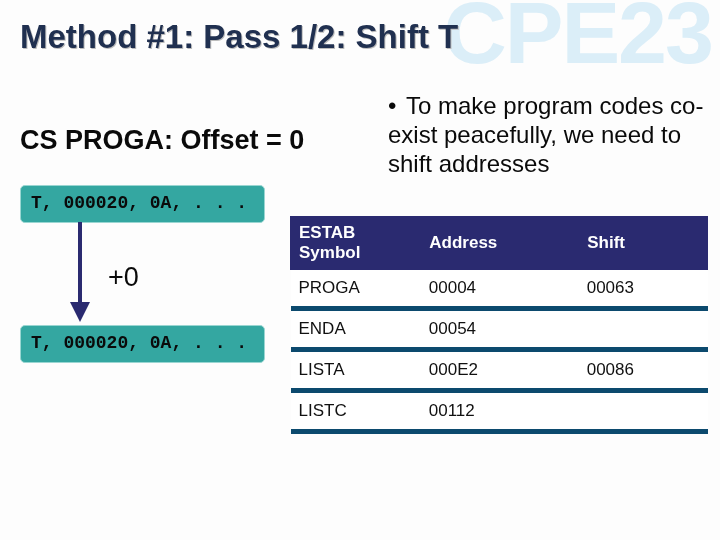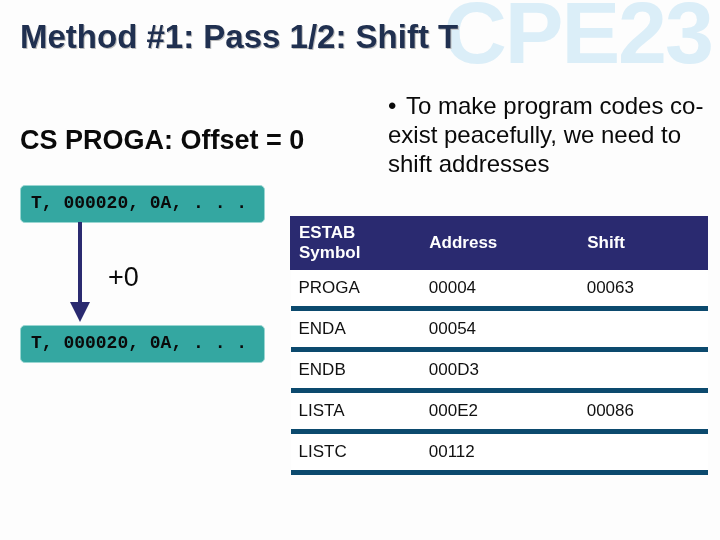--- a/index.html
+++ b/index.html
@@ -174,25 +174,20 @@
         <td>PROGA</td>
         <td>00004</td>
         <td>00063</td>
       </tr>
       <tr>
         <td>ENDA</td>
         <td>00054</td>
         <td></td>
       </tr>
       <tr>
-        <td>ENDB</td>
-        <td>000D3</td>
-        <td></td>
-      </tr>
-      <tr>
         <td>LISTA</td>
         <td>000E2</td>
         <td>00086</td>
       </tr>
       <tr>
         <td>LISTC</td>
         <td>00112</td>
         <td></td>
       </tr>
 

